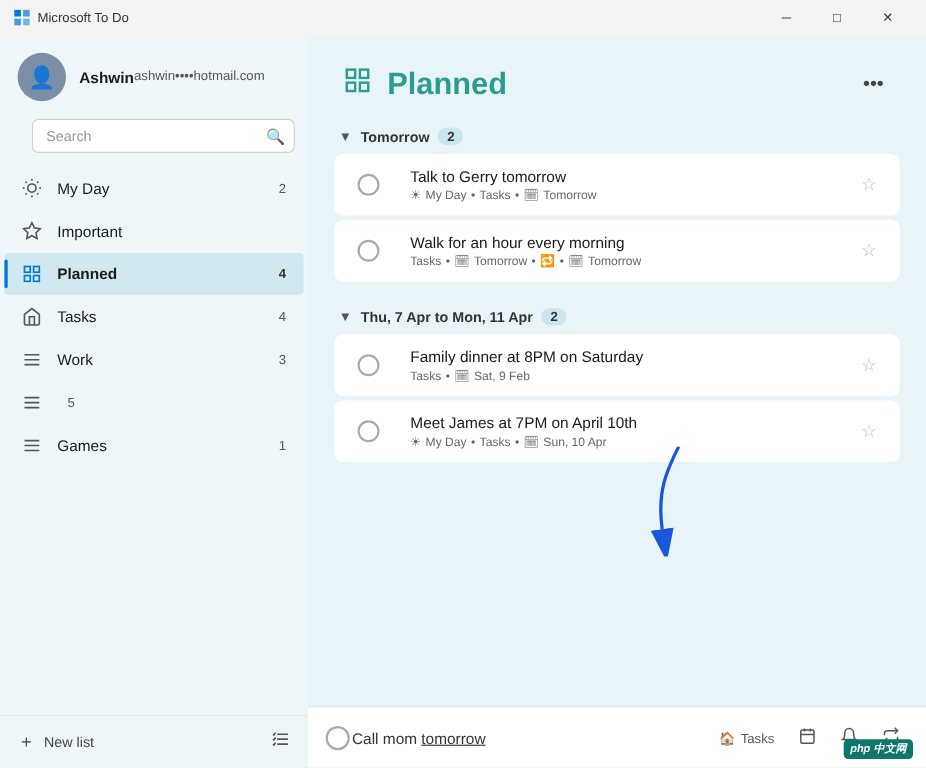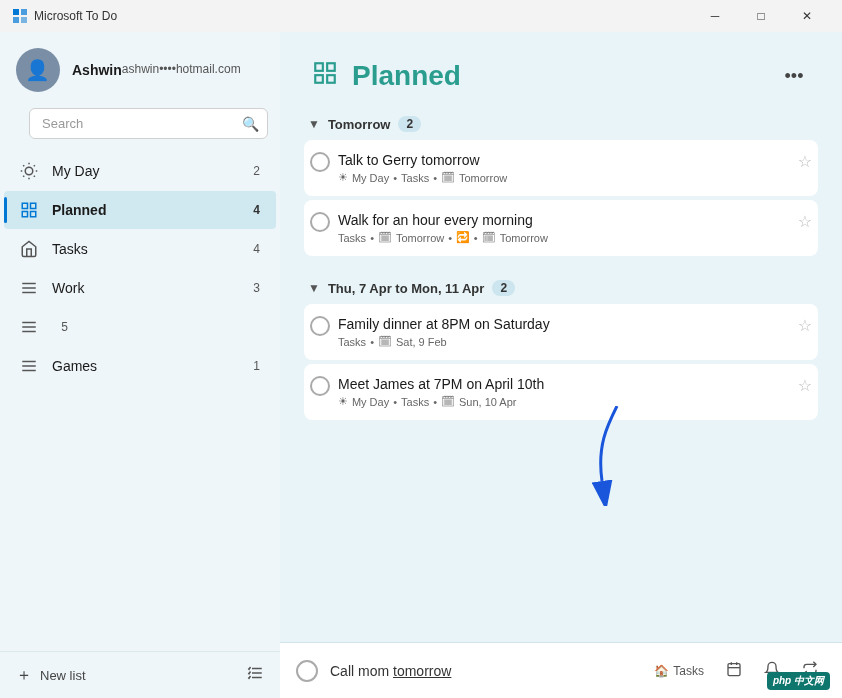--- a/index.html
+++ b/index.html
@@ -229,24 +229,25 @@
       color: #333;
       border-radius: 10px;
       padding: 1px 8px;
       font-size: 12px;
       font-weight: 600;
     }
 
     .task-card {
       background: white;
       border-radius: 8px;
-      padding: 12px 6px;
+      padding: 12px 21px;
       margin-bottom: 4px;
       display: flex;
-      gap: 8px;
+      align-items: center;
+      gap: 28px;
       cursor: pointer;
     }
 
     .task-check {
       width: 20px;
       height: 20px;
       border-radius: 50%;
       border: 2px solid #aaa;
       flex-shrink: 0;
       display: flex;
@@ -277,21 +278,21 @@
 
     .group-section { margin-bottom: 16px; }
 
     
     .add-task-bar {
       background: white;
       border-top: 1px solid #d0e4ea;
       padding: 0 16px;
       display: flex;
       align-items: center;
-      gap: 12px;
+      gap: 2px;
       height: 56px;
       flex-shrink: 0;
       justify-content: flex-end;
     }
     .add-task-check {
       width: 22px;
       height: 22px;
       border-radius: 50%;
       border: 2px solid #aaa;
       flex-shrink: 0;
@@ -407,20 +408,29 @@
               <line x1="1" y1="12" x2="3" y2="12"></line>
             <line x1="21" y1="12" x2="23" y2="12"></line>
               <line x1="4.22" y1="19.78" x2="5.64" y2="18.36"></line>
             <line x1="18.36" y1="5.64" x2="19.78" y2="4.22"></line>
           </svg>
         </span>
         <span class="nav-label">My Day</span>
         <span class="nav-count">2</span>
       </div>
 
+      <div class="nav-item">
+        <span class="nav-icon">
+          <svg width="18" height="18" viewBox="0 0 24 24" fill="none" stroke="currentColor" stroke-width="2">
+            <polygon points="12,2 15.09,8.26 22,9.27 17,14.14 18.18,21.02 12,17.77 5.82,21.02 7,14.14 2,9.27 8.91,8.26"></polygon>
+          </svg>
+        </span>
+        <span class="nav-label">Important</span>
+        <span class="nav-count"></span>
+      </div>
 
       <div class="nav-item active">
         <span class="nav-icon">
           <svg width="18" height="18" viewBox="0 0 24 24" fill="none" stroke="currentColor" stroke-width="2">
             <rect x="3" y="3" width="7" height="7"></rect>
               <rect x="14" y="3" width="7" height="7"></rect>
             <rect x="3" y="14" width="7" height="7"></rect>
               <rect x="14" y="14" width="7" height="7"></rect>
           </svg>
         </span>

